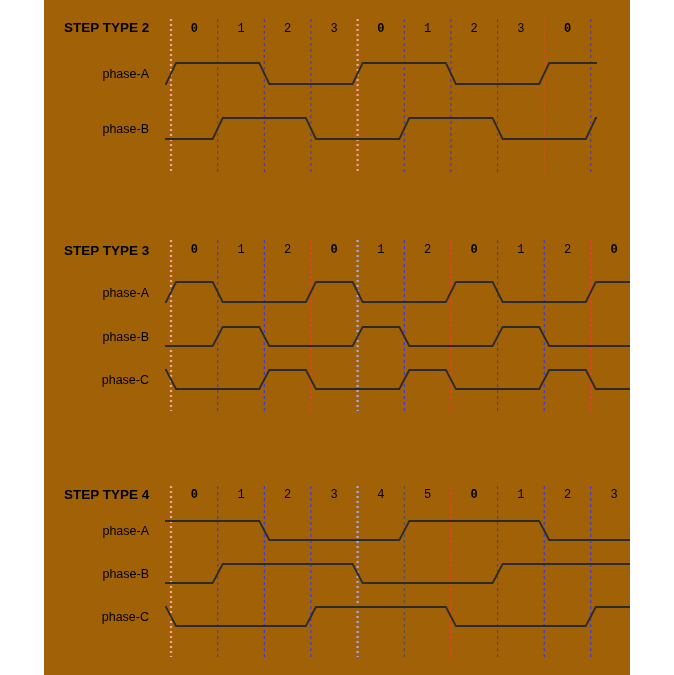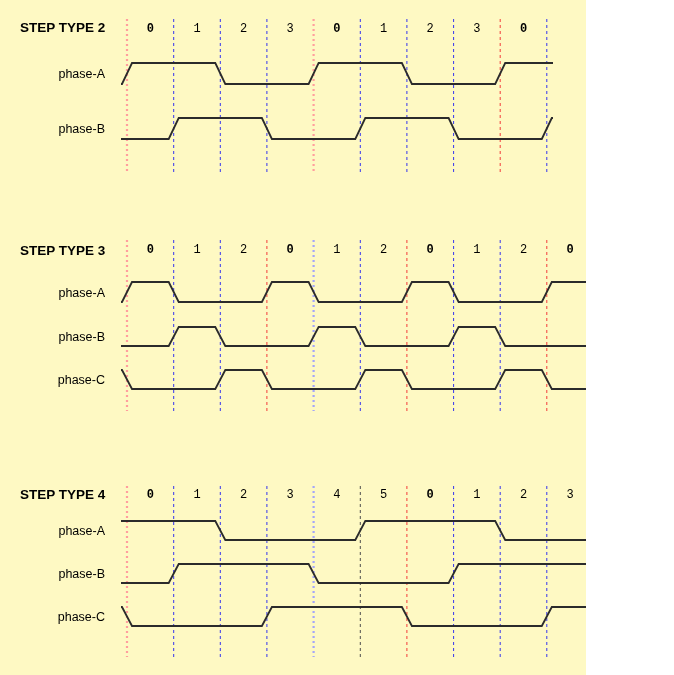--- a/index.html
+++ b/index.html
@@ -1,21 +1,22 @@
 <!DOCTYPE html>
 <html><head>
 <meta charset="utf-8">
 <style>
   html,body{margin:0;padding:0;background:#ffffff;}
   .stage{
     position:relative;
     width:586px;height:675px;
-    background:#fef9c3;
+    background:#a16207;
     font-family:"Liberation Sans",sans-serif;
     overflow:hidden;
+    margin-left:44px;
   }
   svg{position:absolute;left:0;top:0;}
   svg text{font-family:"Liberation Sans",sans-serif;}
   svg text.stepnum{font-family:"Liberation Mono","DejaVu Sans Mono",monospace;}
 </style>
 </head>
 <body>
 
 <div class="stage">
   <svg id="diagram-svg" width="674" height="675" viewBox="0 0 674 675">

